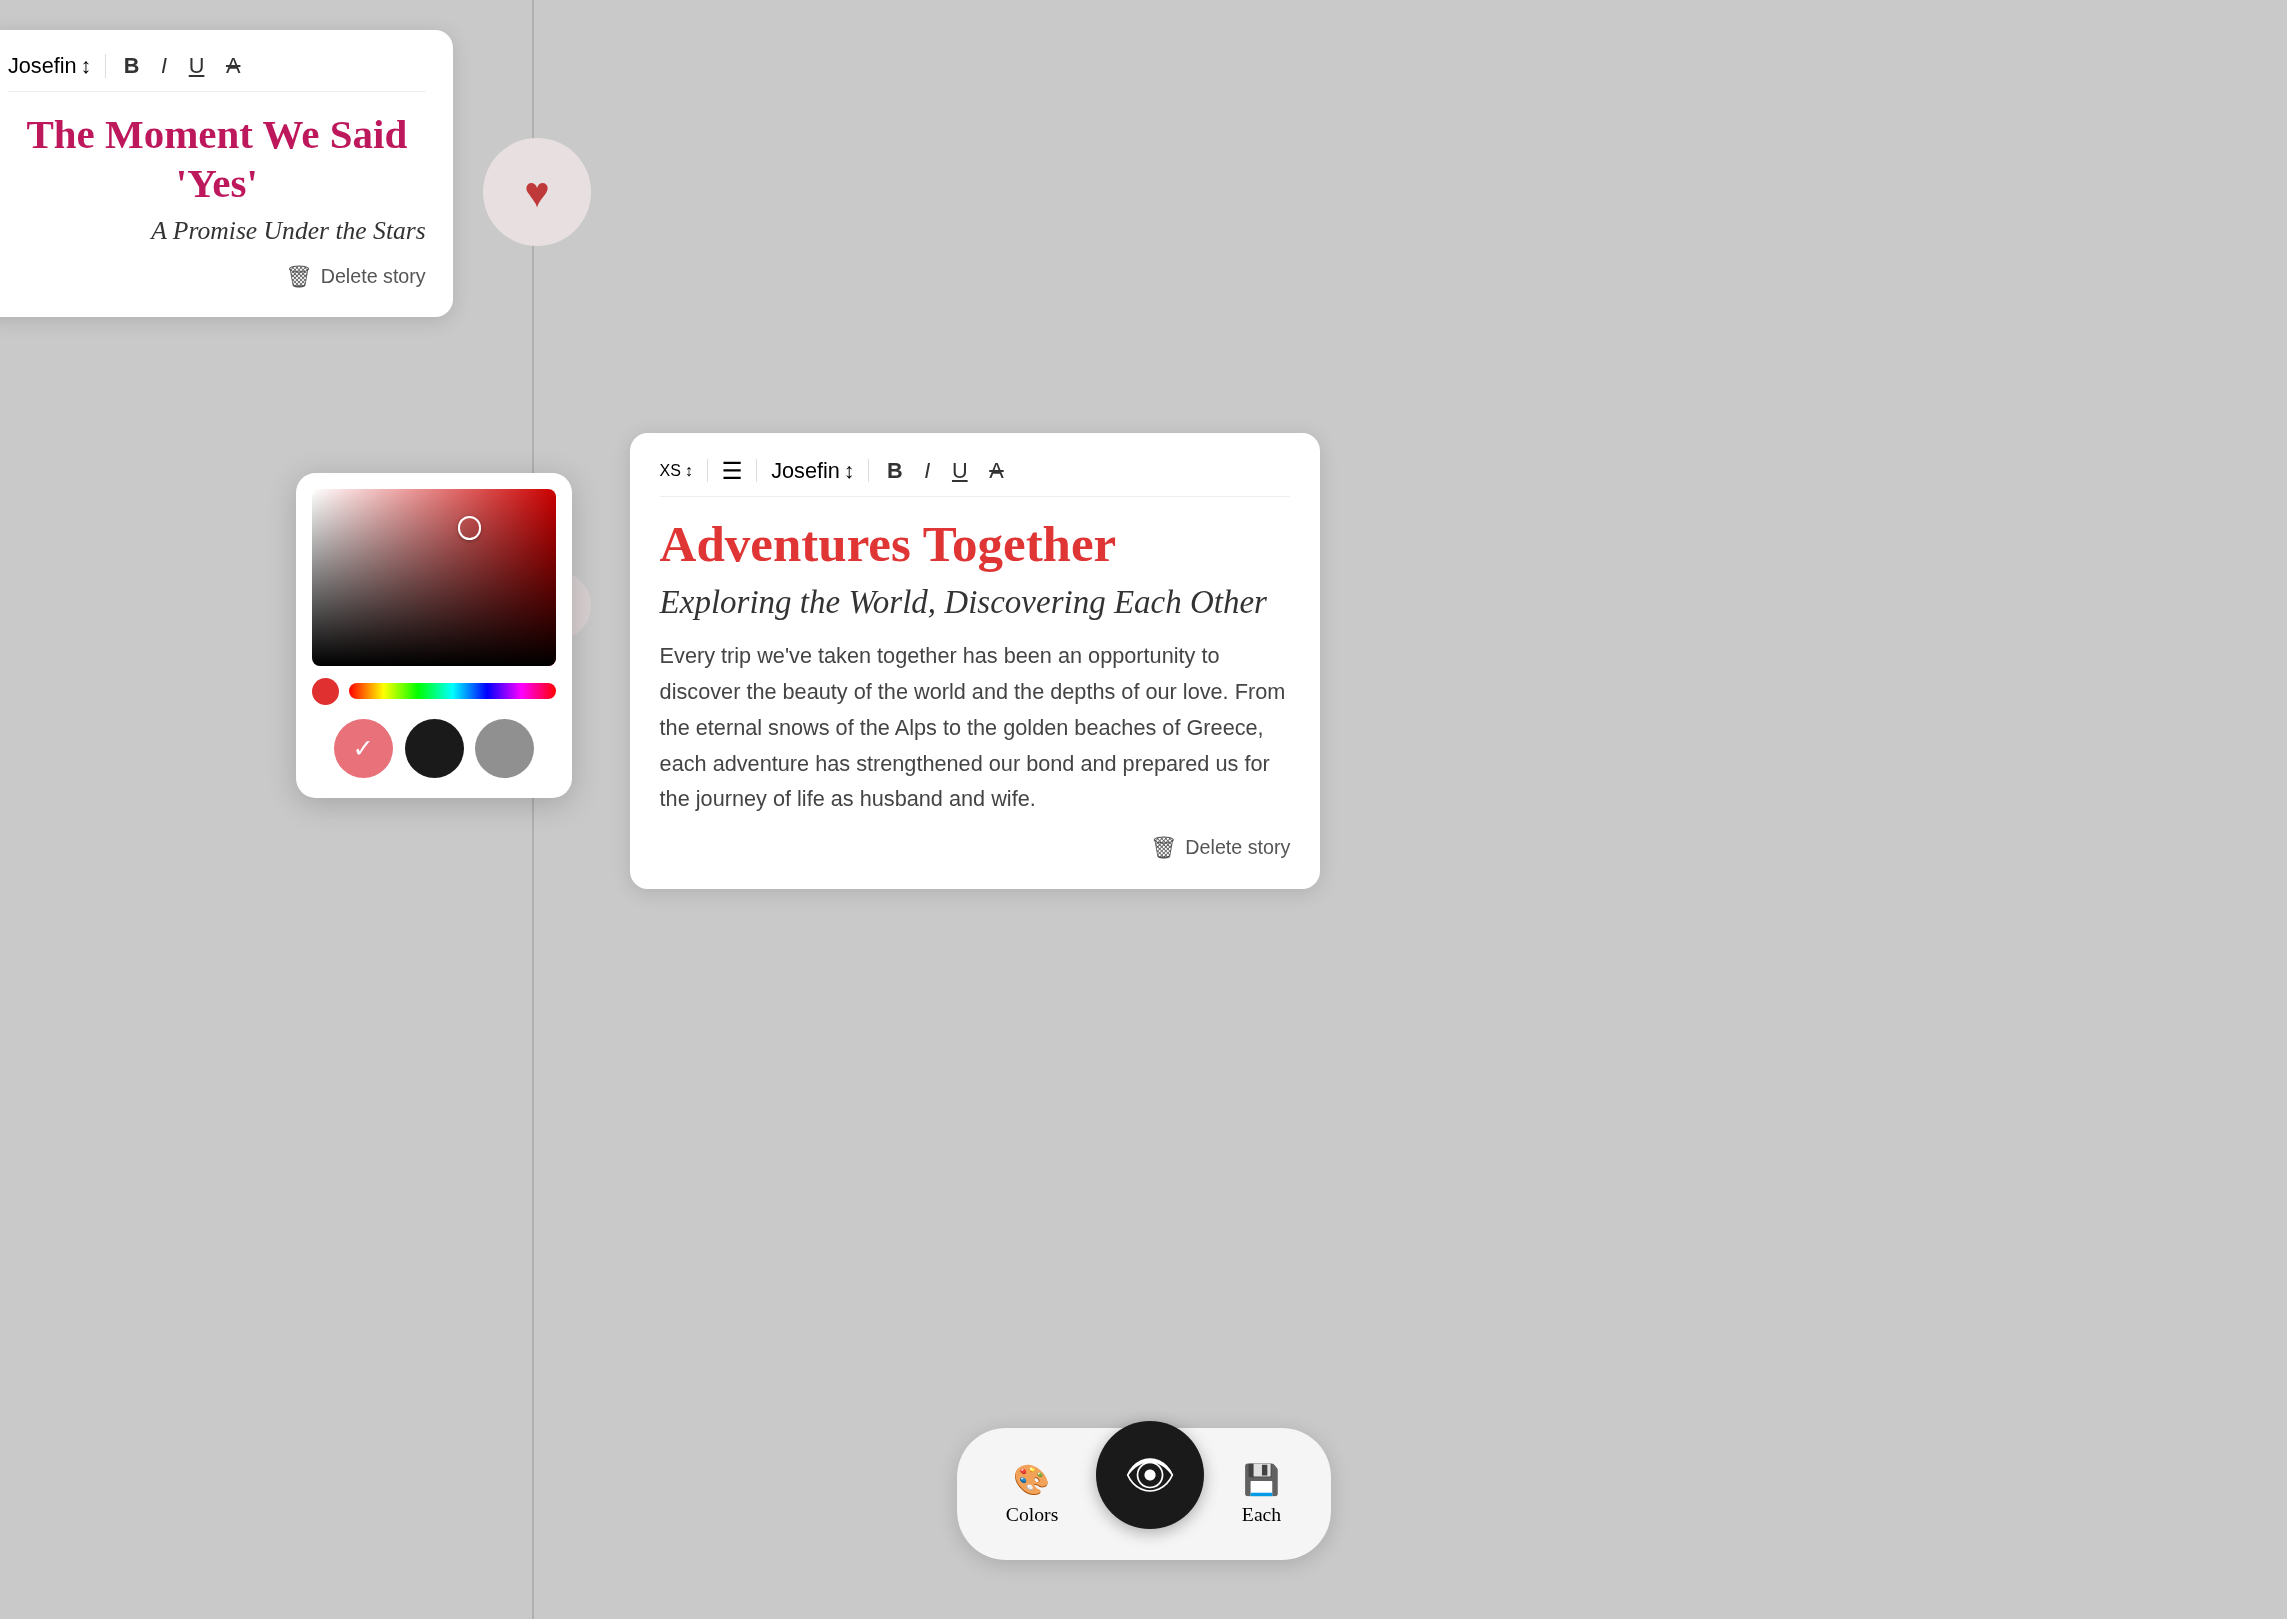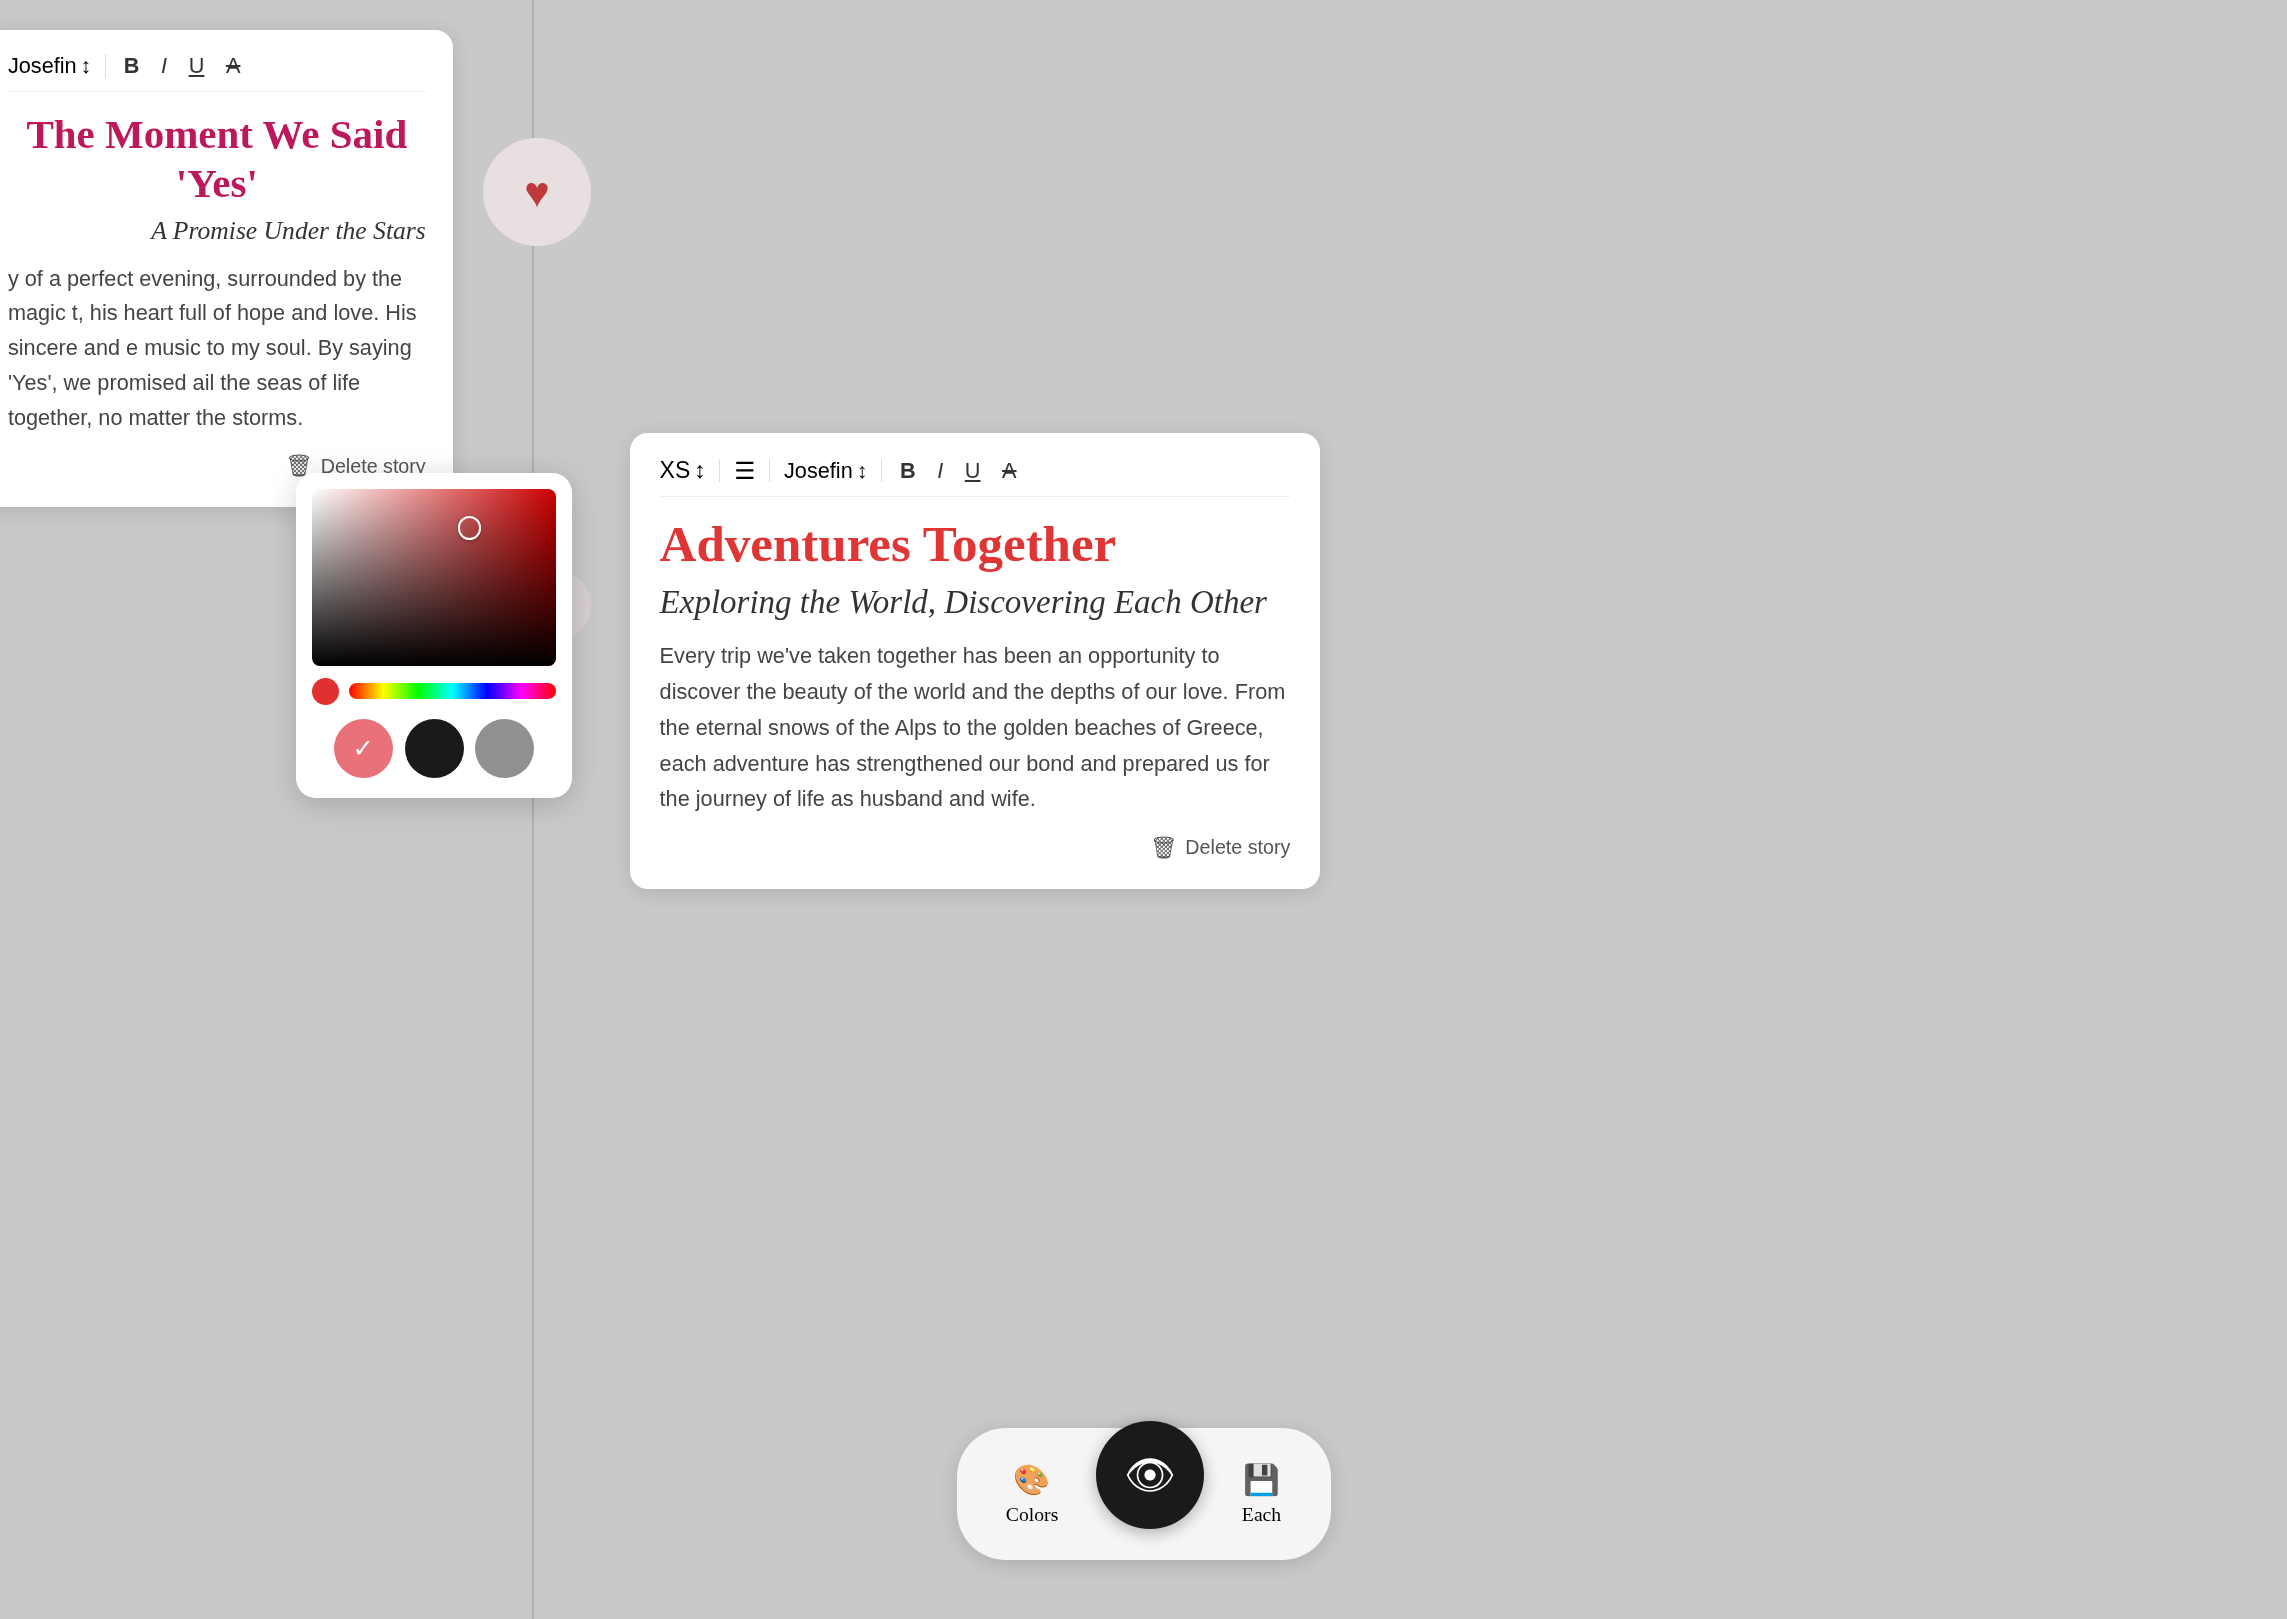--- a/index.html
+++ b/index.html
@@ -309,21 +309,21 @@
       margin-bottom: 17.7px;
       border-bottom: 1px solid #eee;
       padding-bottom: 11.8px;
     }
 
     .size-select {
       display: flex;
       align-items: center;
       gap: 3.9px;
       font-family: sans-serif;
-      font-size: 23px;
+      font-size: 16px;
     }
     .align-icon {
       font-size: 23.6px;
     }
 
     .card2-title {
       font-size: 51px;
       color: #e03535;
       font-family: 'Georgia', serif;
       font-weight: bold;
@@ -390,21 +390,20 @@
       <span>↕</span>
     </div>
     <div class="toolbar-sep"></div>
     <button class="toolbar-btn bold">B</button>
     <button class="toolbar-btn italic">I</button>
     <button class="toolbar-btn underline">U</button>
     <button class="toolbar-btn strikeA">A</button>
   </div>
   <div class="card-title-red">The Moment We Said 'Yes'</div>
   <div class="card-subtitle">A Promise Under the Stars</div>
-  <div class="card-body-text">y of a perfect evening, surrounded by the magic t, his heart full of hope and love. His sincere and e music to my soul. By saying 'Yes', we promised ail the seas of life together, no matter the storms.</div>
   <div class="delete-story-row">
     <button class="delete-story-btn">
       <span class="trash-icon">🗑</span>
       <span>Delete story</span>
     </button>
   </div>
 </div>
 
 <div class="color-picker-panel">
   <div class="color-gradient-box">

